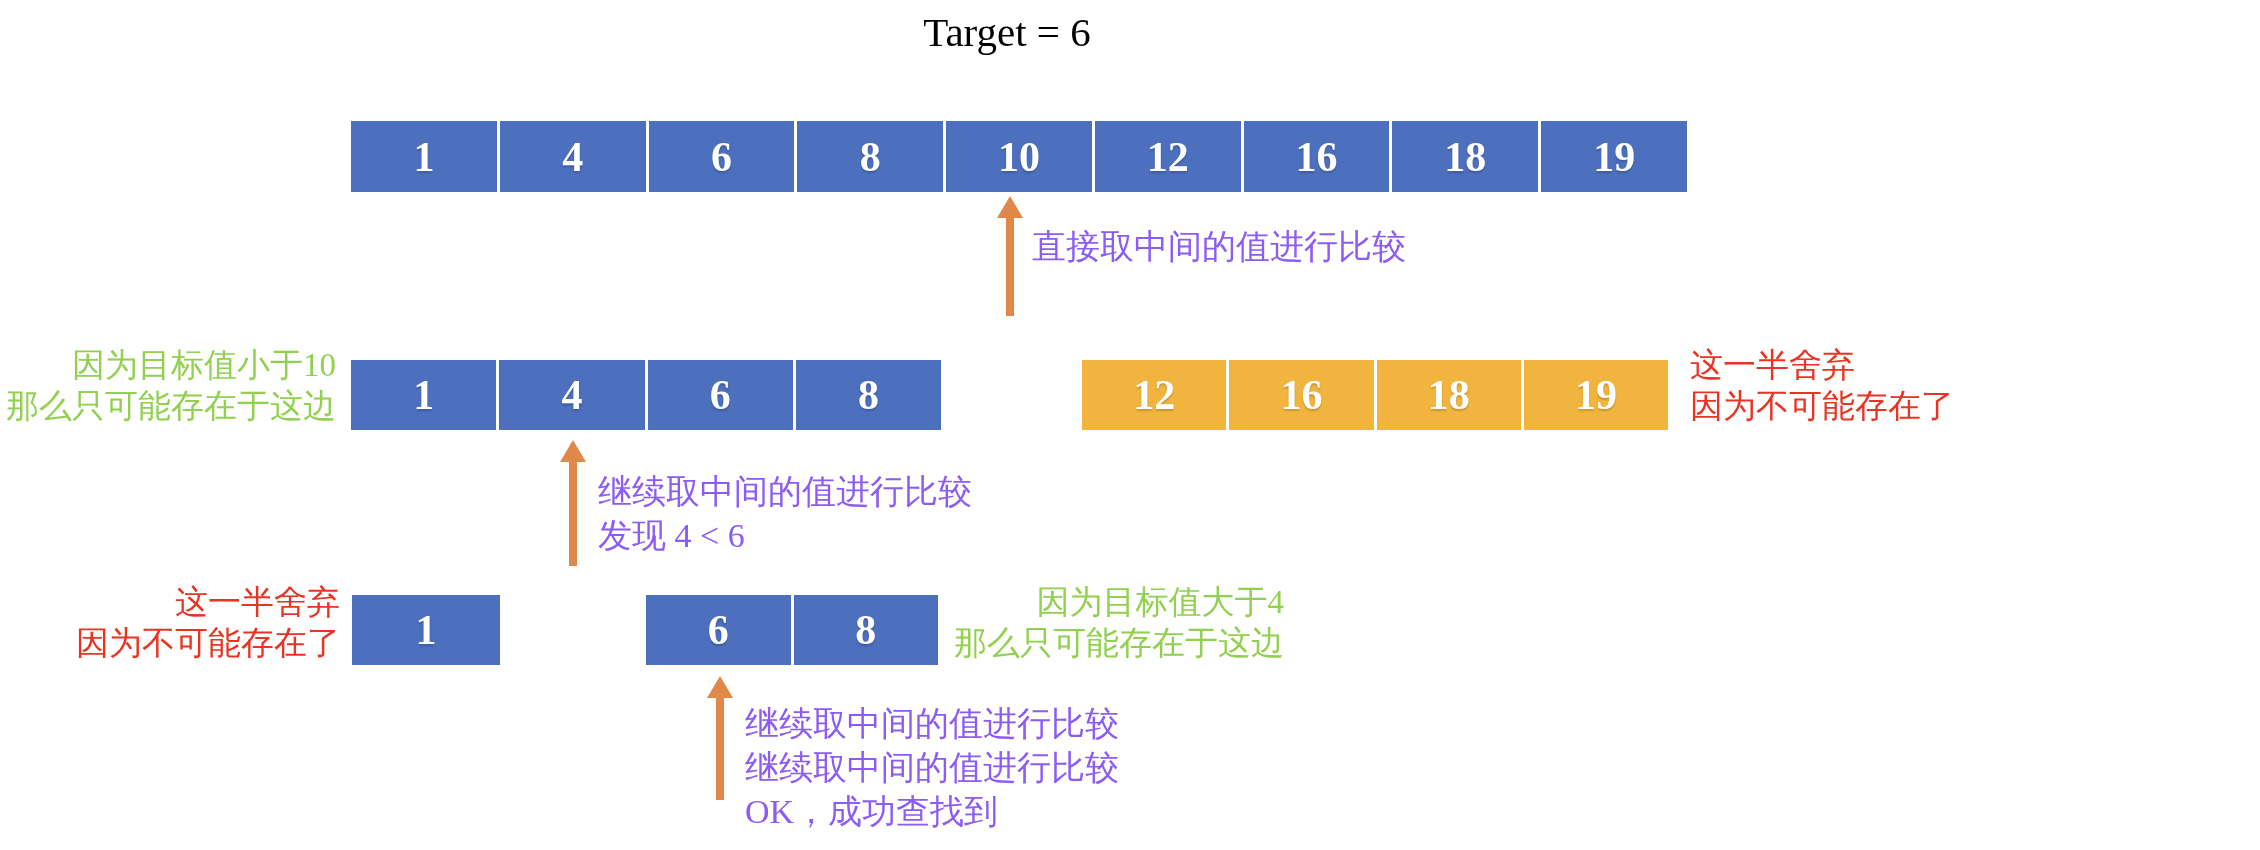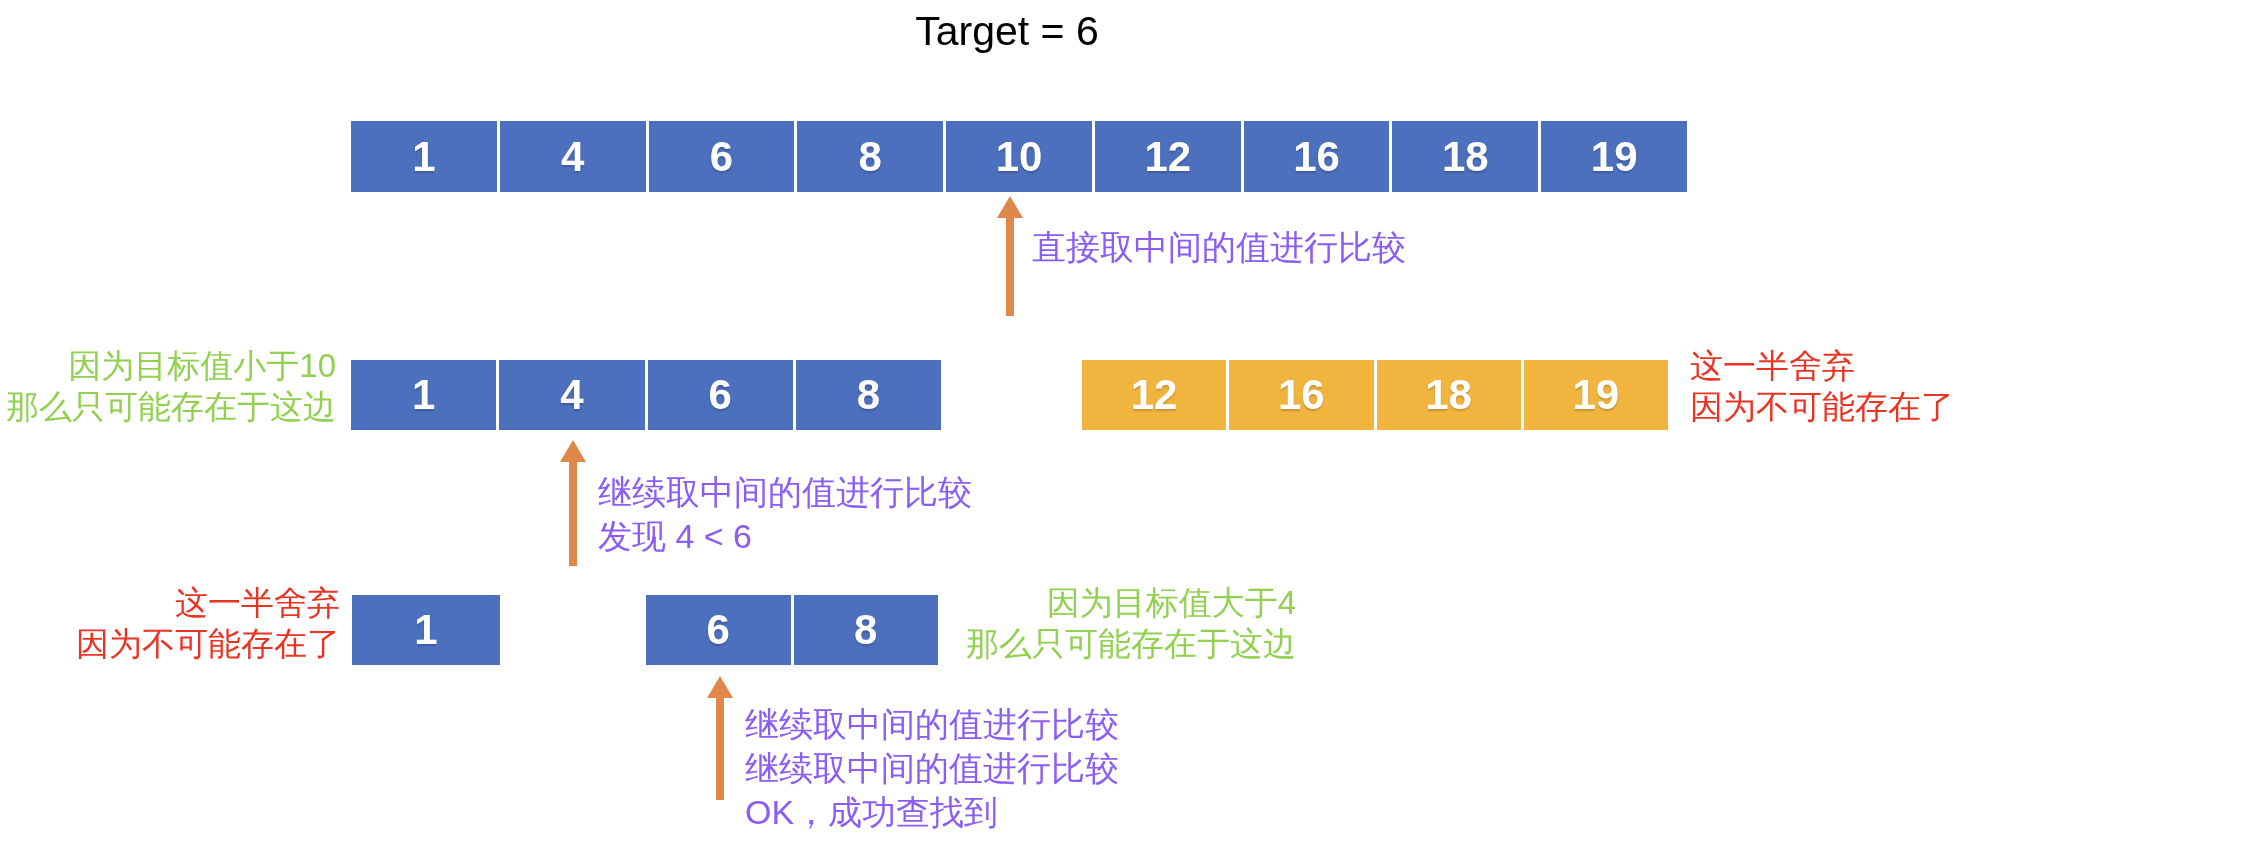--- a/index.html
+++ b/index.html
@@ -6,21 +6,21 @@
     margin: 0;
     padding: 0;
     background: #ffffff;
   }
   .canvas {
     position: relative;
     width: 2258px;
     height: 850px;
     background: #ffffff;
     overflow: hidden;
-    font-family: Liberation Sans, sans-serif;
+    font-family: Liberation Serif, serif;
   }
   .title {
     position: absolute;
     top: 8px;
     left: 1007px;
     transform: translateX(-50%);
     font-size: 41px;
     color: #000000;
     white-space: nowrap;
   }
@@ -65,21 +65,21 @@
     line-height: 44px;
     color: #8b5cf6;
     white-space: nowrap;
   }
   .note {
     position: absolute;
     font-size: 33px;
     line-height: 41px;
     white-space: nowrap;
   }
-  .note.green { color: var(--green); margin-left: 12px; }
+  .note.green { color: var(--green); }
   .note.red   { color: var(--red); }
   .note.align-right { text-align: right; }
 </style>
 </head>
 <body>
 
 <div class="canvas">
 
   <div class="title">Target = 6</div>
 

